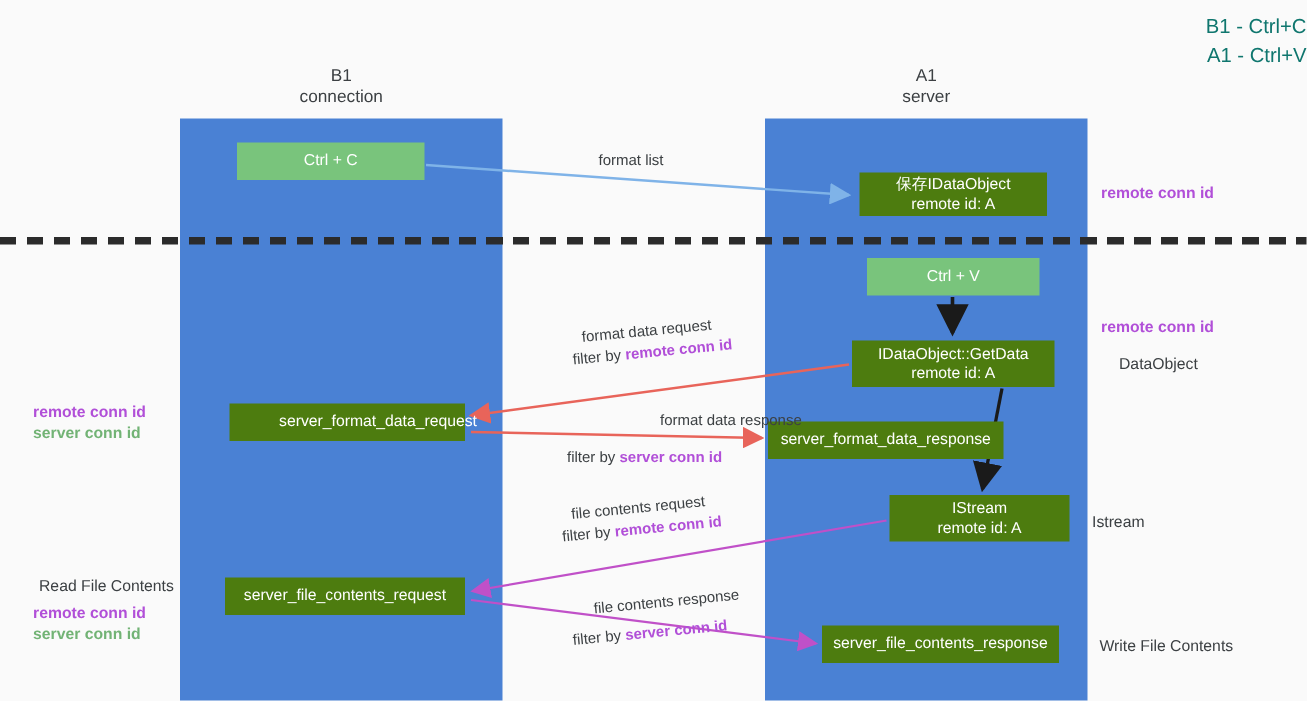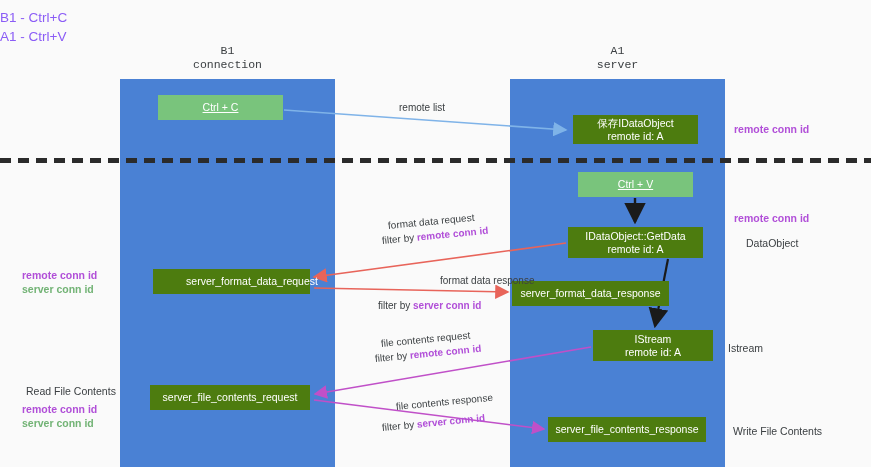--- a/index.html
+++ b/index.html
@@ -37,50 +37,49 @@
   #lane-b1 { left: 120px; top: 79px; width: 215px; height: 388px; }
   #lane-a1 { left: 510px; top: 79px; width: 215px; height: 388px; }
 
   .lane-header {
     position: absolute;
     text-align: center;
     font-size: 11.5px;
     line-height: 14px;
     color: #3c4043;
     white-space: pre-line;
-    font-family: Liberation Mono, monospace;
   }
   #hdr-b1 { left: 120px; top: 44px; width: 215px; }
   #hdr-a1 { left: 510px; top: 44px; width: 215px; }
 
   #title {
     position: absolute;
     left: 0; top: 8px;
     width: 871px;
-    text-align: left;
+    text-align: right;
     font-size: 13.5px;
     line-height: 19px;
-    color: #8b5cf6;
+    color: #0f766e;
     white-space: pre-line;
   }
 
   .node {
     position: absolute;
     box-sizing: border-box;
     display: flex;
     flex-direction: column;
     align-items: center;
     justify-content: center;
     color: #ffffff;
     font-size: 10.5px;
     line-height: 13px;
     text-align: center;
     padding: 2px 4px;
   }
-  .node.green { background: #79c47c; text-decoration: underline; }
+  .node.green { background: #79c47c; }
   .node.orange { background: #4d7c0f; }
   .node .l2 { font-size: 10.5px; }
 
   #n-ctrlc   { left: 158px; top: 95px;  width: 125px; height: 25px; }
   #n-save    { left: 573px; top: 115px; width: 125px; height: 29px; }
   #n-ctrlv   { left: 578px; top: 172px; width: 115px; height: 25px; }
   #n-getdata { left: 568px; top: 227px; width: 135px; height: 31px; }
   #n-reqfmt  { left: 153px; top: 269px; width: 157px; height: 25px; padding-left: 45px; }
   #n-resfmt  { left: 512px; top: 281px; width: 157px; height: 25px; }
   #n-istream { left: 593px; top: 330px; width: 120px; height: 31px; }
@@ -194,21 +193,21 @@
   </div>
 
   <div class="node orange" id="n-reqfile">
     <span>server_file_contents_request</span>
   </div>
 
   <div class="node orange" id="n-resfile">
     <span>server_file_contents_response</span>
   </div>
 
-  <div class="edge-label" style="left:399px; top:101px;">remote list</div>
+  <div class="edge-label" style="left:399px; top:101px;">format list</div>
 
   <div class="edge-label rot-l" style="left:388px; top:219px;">format data request</div>
   <div class="edge-label rot-l" style="left:382px; top:234px;">
     <span>filter by </span><span class="hl-purple">remote conn id</span>
   </div>
 
   <div class="edge-label" style="left:392px; top:274px;margin-left:48px;">format data response</div>
   <div class="edge-label" style="left:378px; top:299px;">
     <span>filter by </span><span class="hl-purple">server conn id</span>
   </div>

